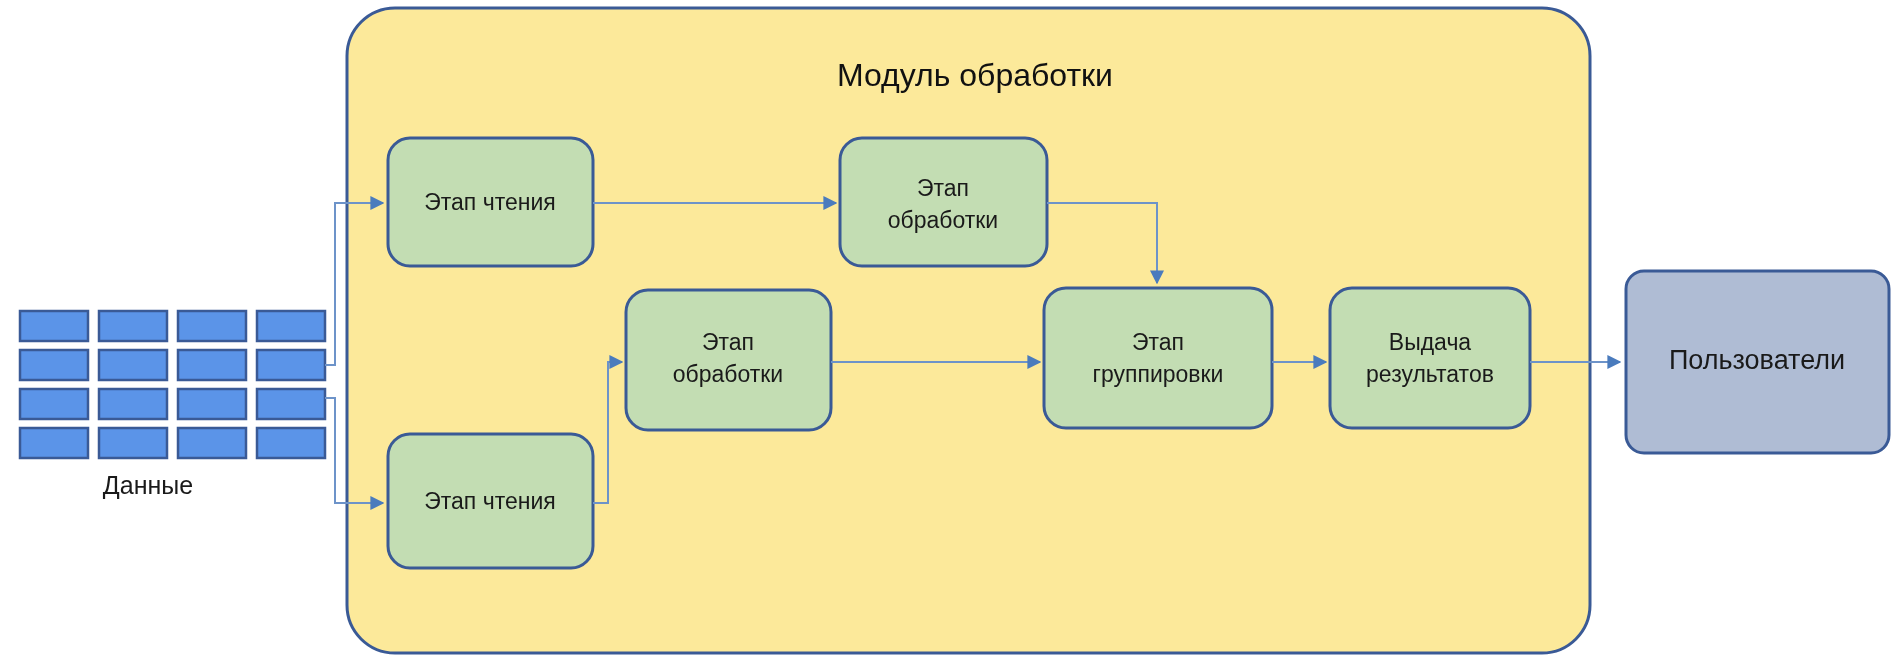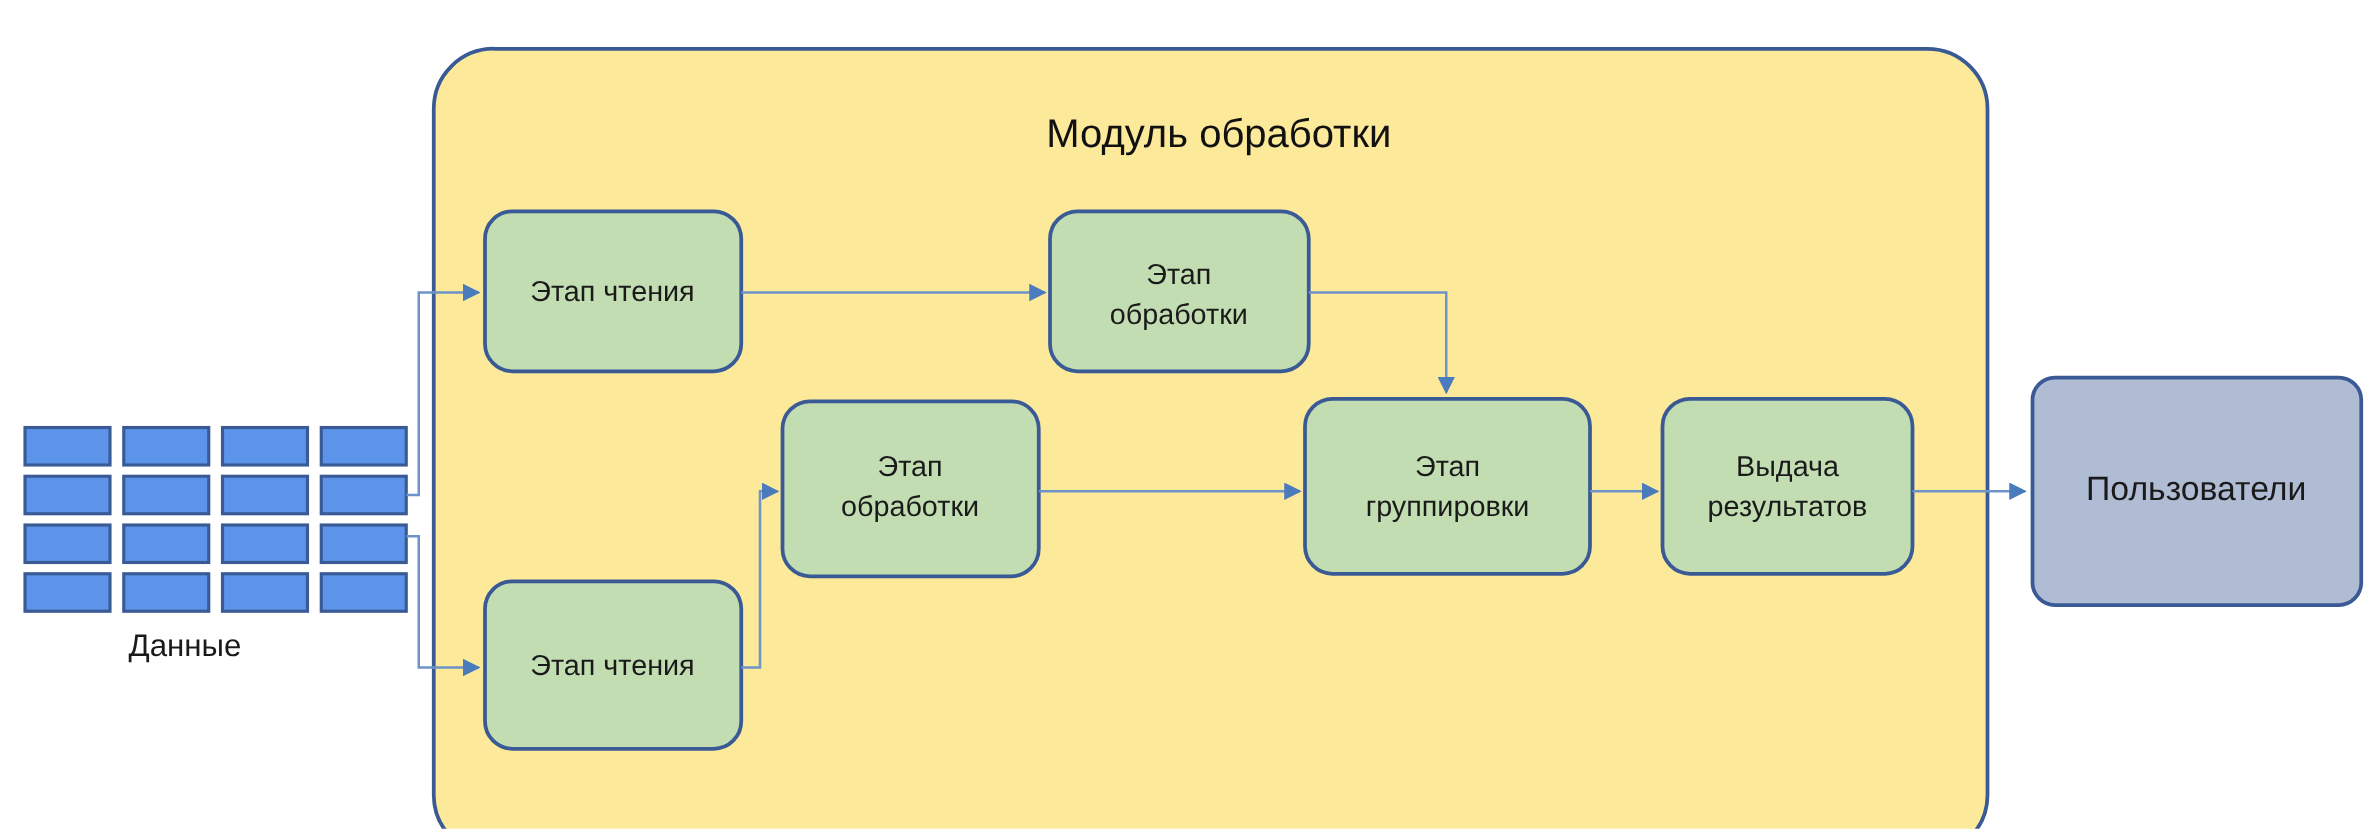--- a/index.html
+++ b/index.html
@@ -10,21 +10,20 @@
   body {
     width: 1900px;
     height: 663px;
     overflow: hidden;
     font-family: "Liberation Sans", sans-serif;
   }
   #diagram-root {
     position: relative;
     width: 1900px;
     height: 627px;
-    margin-top: 31px;
   }
   svg#diagram {
     display: block;
     width: 1900px;
     height: 663px;
   }
   .node-label {
     font-family: "Liberation Sans", sans-serif;
     font-size: 23px;
     fill: #1a1a1a;

